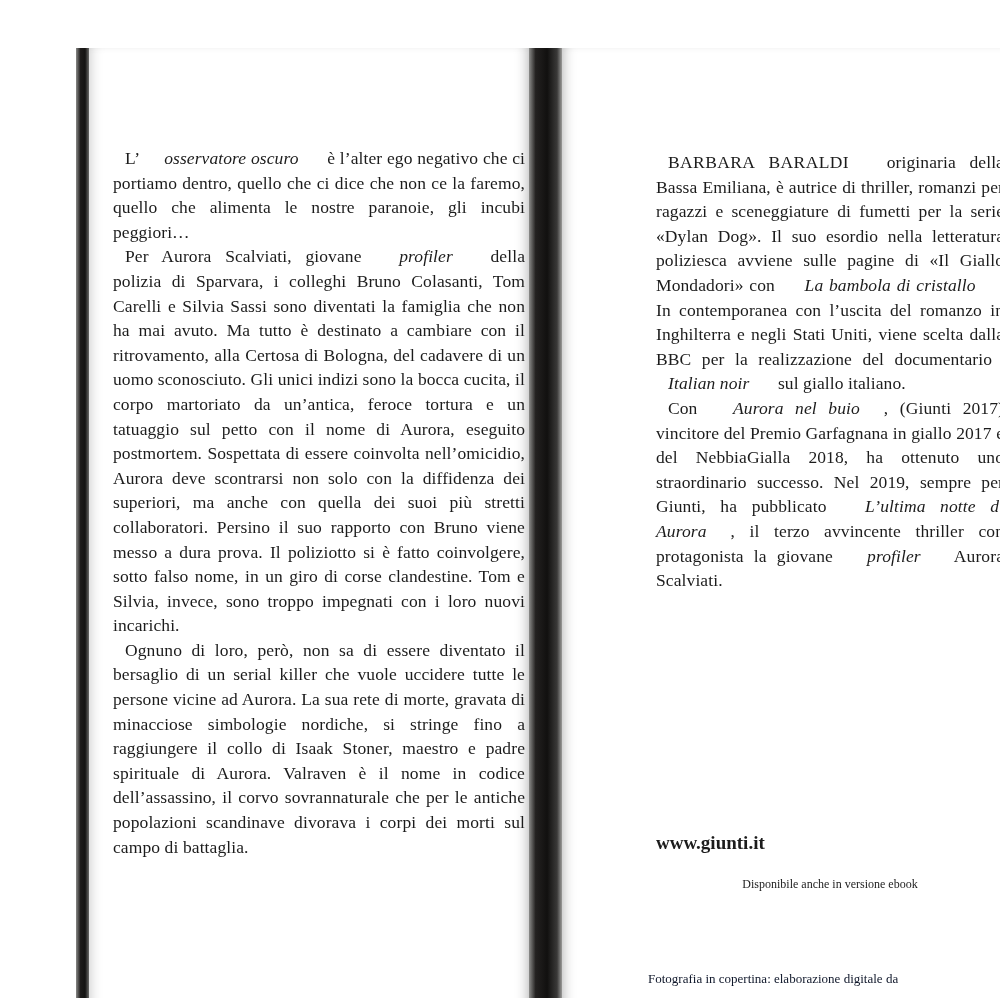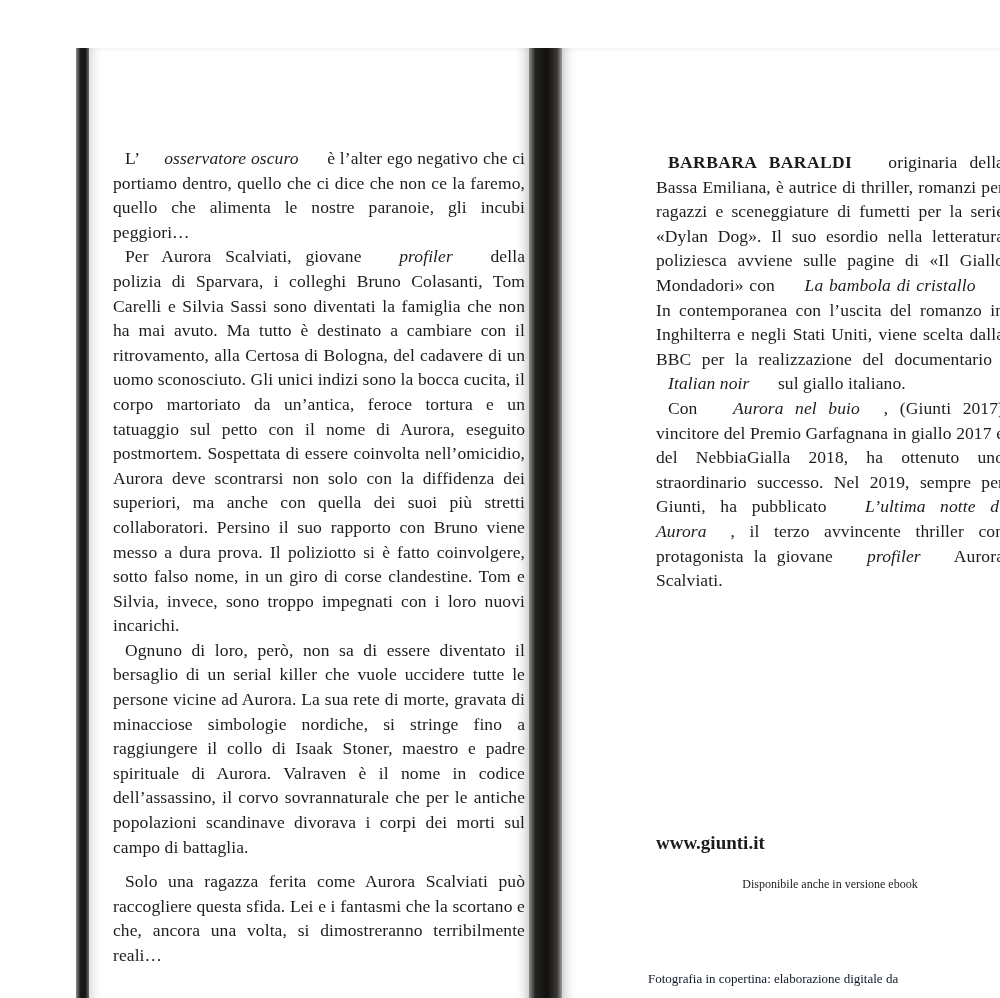--- a/index.html
+++ b/index.html
@@ -44,21 +44,21 @@
     letter-spacing: 0.1px;
     hyphens: auto; -webkit-hyphens: auto;
   }
   .left-flap  .flap-text { top: 86px; left: 12px; width: 412px; }
   .right-flap .flap-text { top: 90px; left: 82px; width: 348px; }
 
   .flap-text p { margin: 0; }
   .flap-text p.gap { margin-top: 10px; }
 
   .it   { font-style: italic; }
-  .caps { font-weight: bold; letter-spacing: 0.4px; }
+  .caps { font-weight: normal; letter-spacing: 0.4px; }
 
   .website {
     position: absolute; top: 772px; left: 82px; width: 348px;
     font-weight: bold; font-size: 19px; color: #1c1c1c;
   }
   .ebook {
     position: absolute; top: 817px; left: 82px; width: 348px;
     text-align: center; font-size: 12px; color: #1c1c1c;
   }
   .credits {
@@ -71,21 +71,20 @@
 
 <div class="canvas">
 
   <div class="edge-strip left"></div>
 
   <div class="flap left-flap">
     <div class="flap-text">
         <p><span>L’</span><span class="it">osservatore oscuro</span><span> è l’alter ego negativo che ci portiamo dentro, quello che ci dice che non ce la faremo, quello che alimenta le nostre paranoie, gli incubi peggiori…</span></p>
         <p><span>Per Aurora Scalviati, giovane </span><span class="it">profiler</span><span> della polizia di Sparvara, i colleghi Bruno Colasanti, Tom Carelli e Silvia Sassi sono diventati la famiglia che non ha mai avuto. Ma tutto è destinato a cambiare con il ritrovamento, alla Certosa di Bologna, del cadavere di un uomo sconosciuto. Gli unici indizi sono la bocca cucita, il corpo martoriato da un’antica, feroce tortura e un tatuaggio sul petto con il nome di Aurora, eseguito postmortem. Sospettata di essere coinvolta nell’omicidio, Aurora deve scontrarsi non solo con la diffidenza dei superiori, ma anche con quella dei suoi più stretti collaboratori. Persino il suo rapporto con Bruno viene messo a dura prova. Il poliziotto si è fatto coinvolgere, sotto falso nome, in un giro di corse clandestine. Tom e Silvia, invece, sono troppo impegnati con i loro nuovi incarichi.</span></p>
         <p><span>Ognuno di loro, però, non sa di essere diventato il bersaglio di un serial killer che vuole uccidere tutte le persone vicine ad Aurora. La sua rete di morte, gravata di minacciose simbologie nordiche, si stringe fino a raggiungere il collo di Isaak Stoner, maestro e padre spirituale di Aurora. Valraven è il nome in codice dell’assassino, il corvo sovrannaturale che per le antiche popolazioni scandinave divorava i corpi dei morti sul campo di battaglia.</span></p>
-        <p class="gap"><span>Solo una ragazza ferita come Aurora Scalviati può raccogliere questa sfida. Lei e i fantasmi che la scortano e che, ancora una volta, si dimostreranno terribilmente reali…</span></p>
       </div>
   </div>
 
   <div class="gutter"></div>
 
   <div class="flap right-flap">
     <div class="flap-text">
         <p><span class="caps">BARBARA BARALDI</span><span> originaria della Bassa Emiliana, è autrice di thriller, romanzi per ragazzi e sceneggiature di fumetti per la serie «Dylan Dog». Il suo esordio nella letteratura poliziesca avviene sulle pagine di «Il Giallo Mondadori» con </span><span class="it">La bambola di cristallo</span><span>. In contemporanea con l’uscita del romanzo in Inghilterra e negli Stati Uniti, viene scelta dalla BBC per la realizzazione del documentario </span><span class="it">Italian noir</span><span> sul giallo italiano.</span></p>
         <p><span>Con </span><span class="it">Aurora nel buio</span><span>, (Giunti 2017) vincitore del Premio Garfagnana in giallo 2017 e del NebbiaGialla 2018, ha ottenuto uno straordinario successo. Nel 2019, sempre per Giunti, ha pubblicato </span><span class="it">L’ultima notte di Aurora</span><span>, il terzo avvincente thriller con protagonista la giovane </span><span class="it">profiler</span><span> Aurora Scalviati.</span></p>
       </div>

